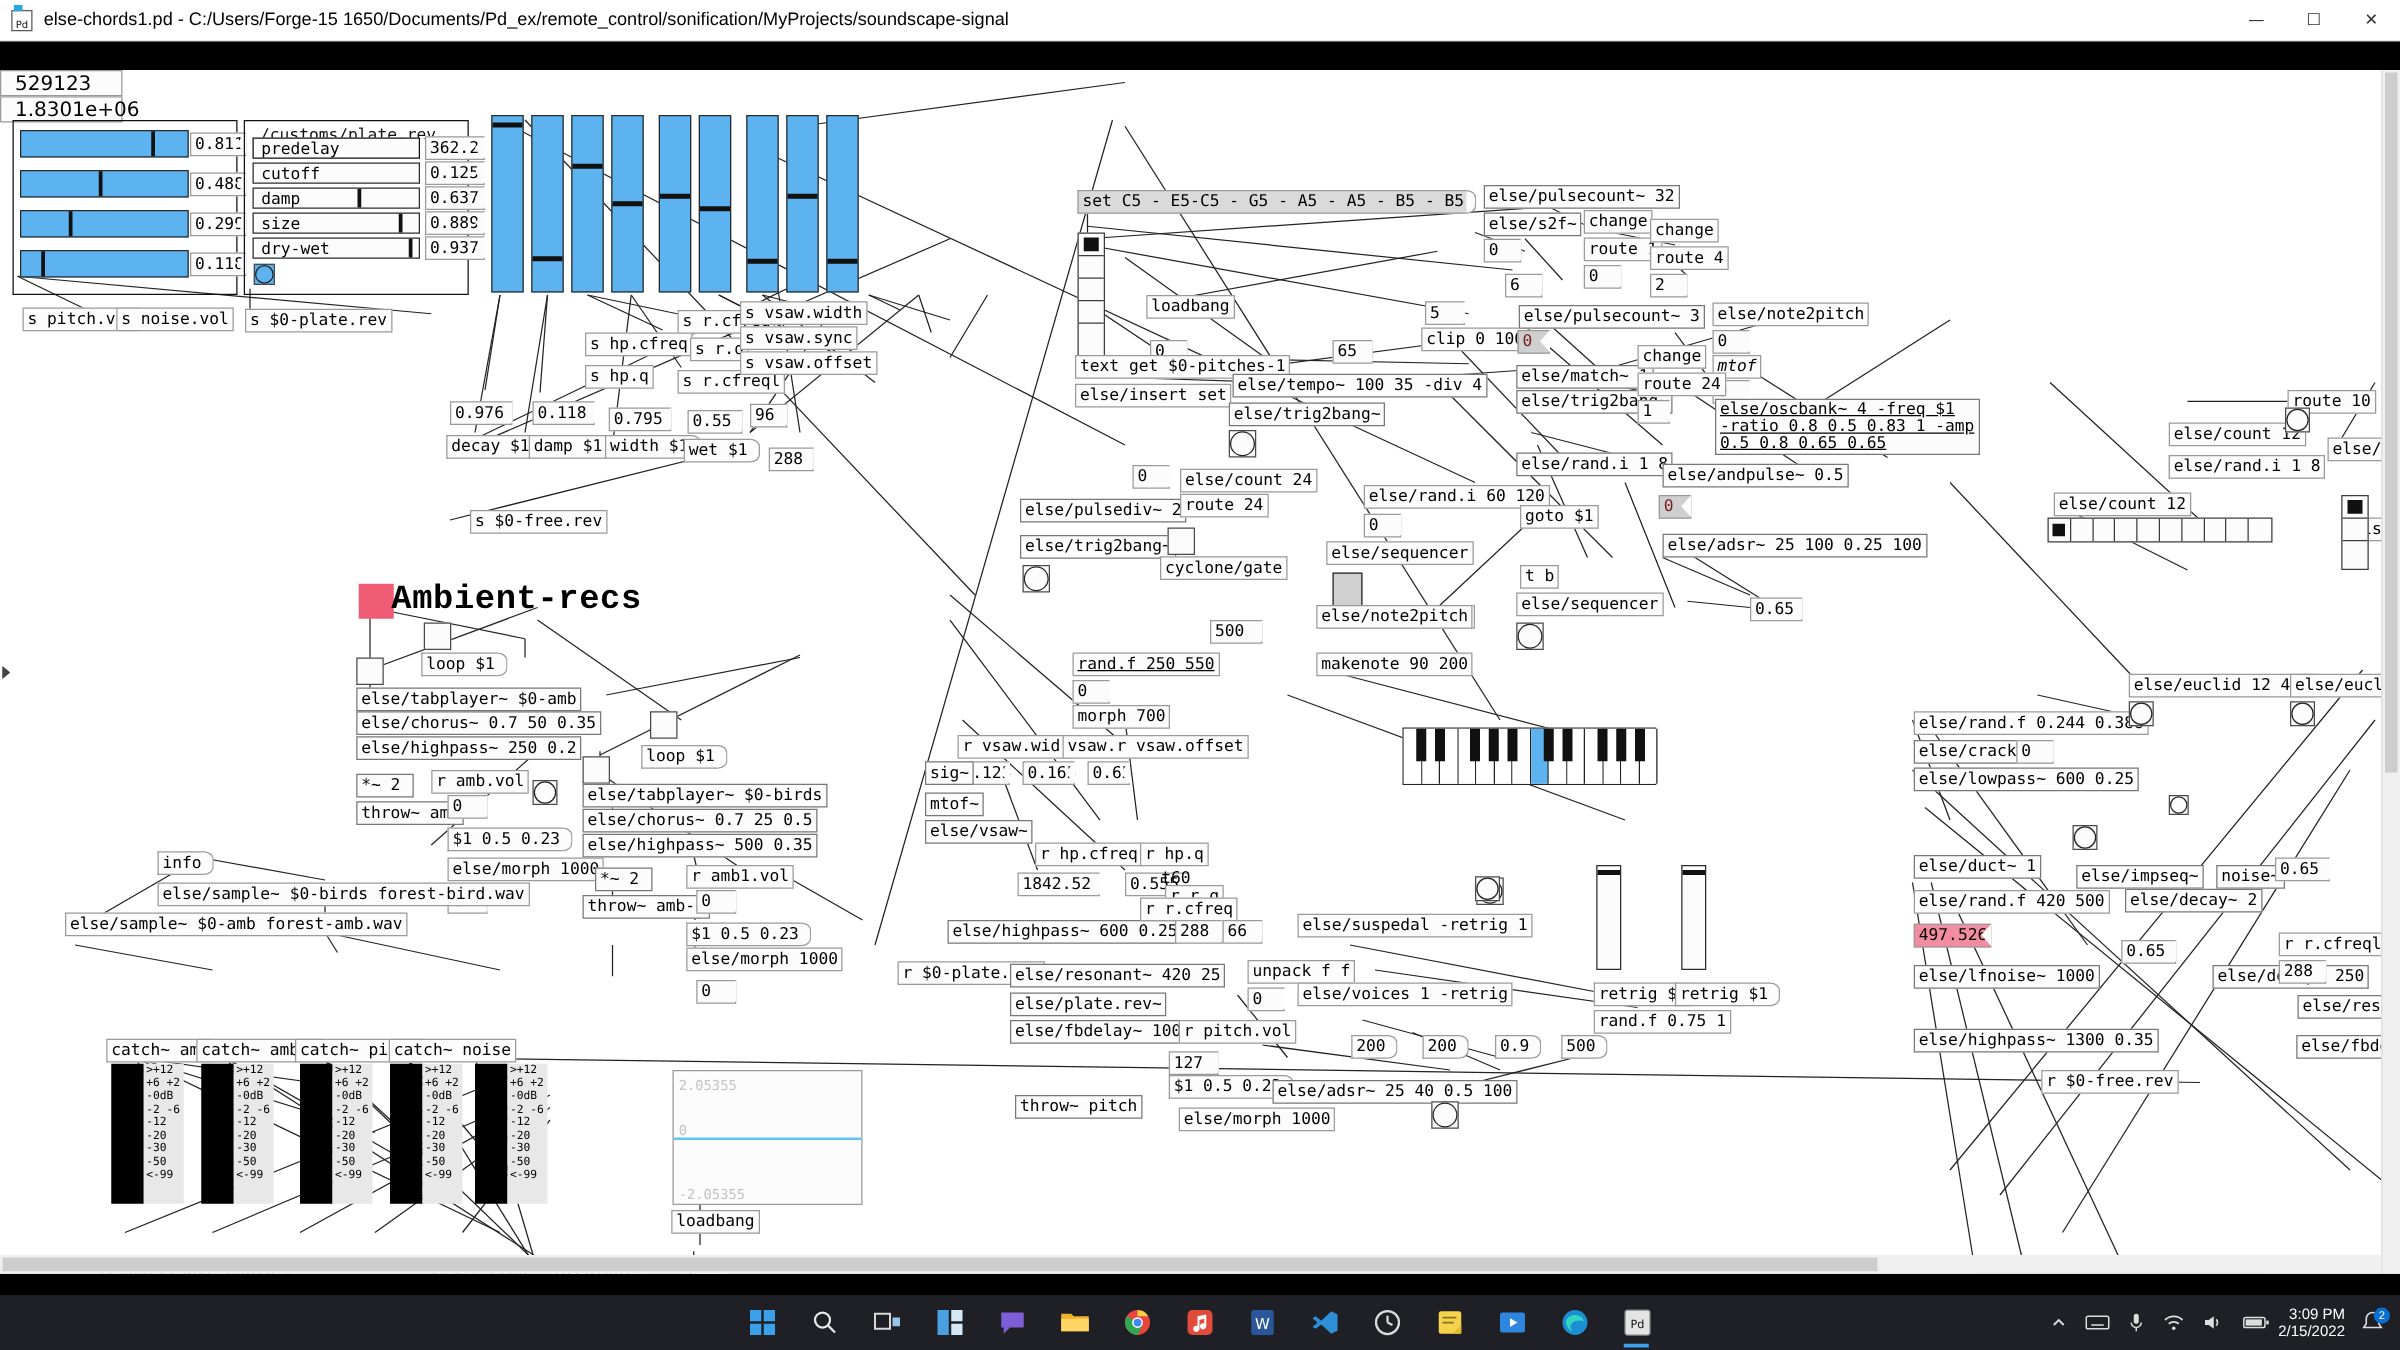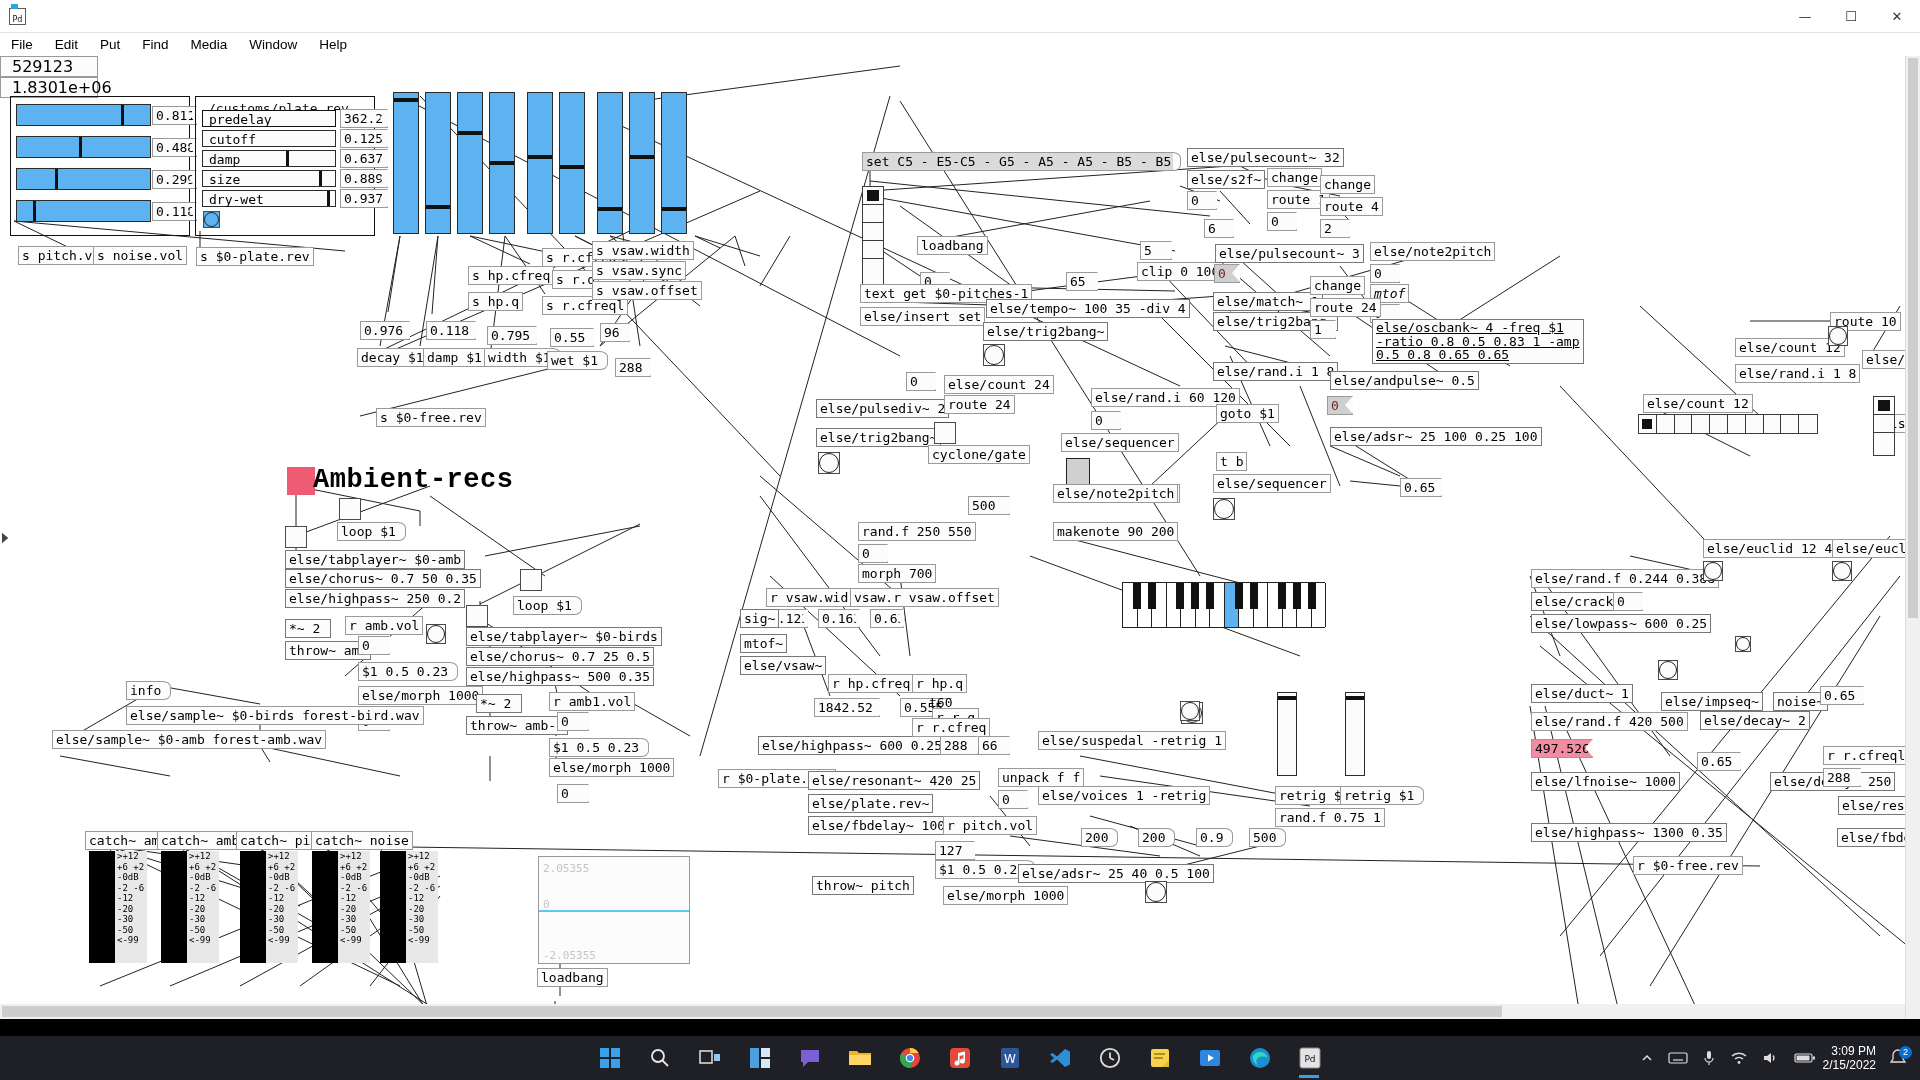--- a/index.html
+++ b/index.html
@@ -180,36 +180,28 @@
            font-family:"Liberation Sans", sans-serif; margin-right:12px; }
   .notif { width:20px; height:20px; margin-right:12px; position:relative; }
 </style>
 </head>
 <body>
 
 <div id="root">
 
   <div id="titlebar">
     <div id="pd-icon">Pd</div>
+    <div id="title-text">else-chords1.pd  -  C:/Users/Forge-15 1650/Documents/Pd_ex/remote_control/sonification/MyProjects/soundscape-signal</div>
     <div class="win-btns">
       <div class="win-btn">—</div>
       <div class="win-btn">☐</div>
       <div class="win-btn close">✕</div>
     </div>
   </div>
 
-  <div id="menubar">
-    <div class="menu-item">File</div>
-    <div class="menu-item">Edit</div>
-    <div class="menu-item">Put</div>
-    <div class="menu-item">Find</div>
-    <div class="menu-item">Media</div>
-    <div class="menu-item">Window</div>
-    <div class="menu-item">Help</div>
-  </div>
 
   <div id="canvas">
 
     <svg id="edges" viewBox="0 0 1920 963">
       <g stroke="#222" stroke-width="1" fill="none">
 
         <path d="M14,165 L78,196"></path>
           <path d="M14,165 L345,195"></path>
         <path d="M200,175 L200,192"></path>
 
@@ -689,21 +681,21 @@
     <div class="num numgray" style="left:1327px; top:340px; width:26px; color:#772222;">0</div>
     <div class="obj sig" style="left:1330px; top:371px;">else/adsr~ 25 100 0.25 100</div>
     <div class="obj sig" style="left:1372px; top:263px; line-height:13.5px;text-decoration:underline;">else/oscbank~ 4 -freq $1
 -ratio 0.8 0.5 0.83 1 -amp
 0.5 0.8 0.65 0.65</div>
     <div class="num" style="left:1400px; top:422px; width:42px;">0.65</div>
 
     <div class="obj" style="left:1053px; top:428px;">else/note2pitch</div>
     <div class="obj" style="left:1053px; top:466px;">makenote 90 200</div>
 
-    <div class="obj" style="left:858px; top:466px;">rand.f 250 550</div>
+    <div class="obj" style="left:858px; top:466px;text-decoration:underline;">rand.f 250 550</div>
     <div class="num" style="left:858px; top:488px; width:30px;">0</div>
     <div class="obj" style="left:858px; top:508px;">morph 700</div>
 
     <div class="obj" style="left:1643px; top:338px;">else/count 12</div>
     <div class="hradio" style="left:1638px; top:358px; width:180px; height:20px;">
       <div class="sel" style="width:18px;"></div>
         <div style="width:18px;"></div>
         <div style="width:18px;"></div>
       <div style="width:18px;"></div>
         <div style="width:18px;"></div>

